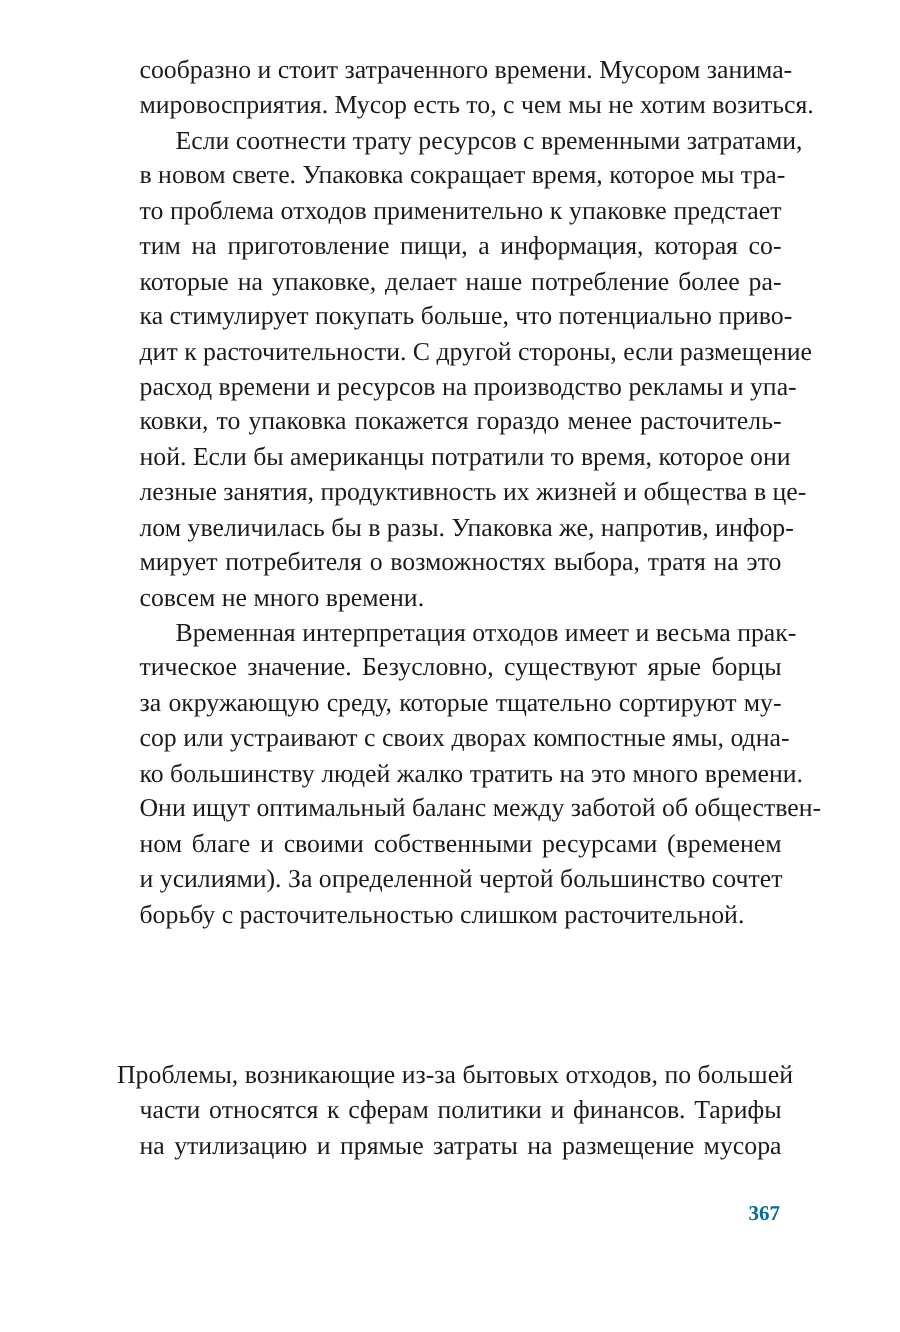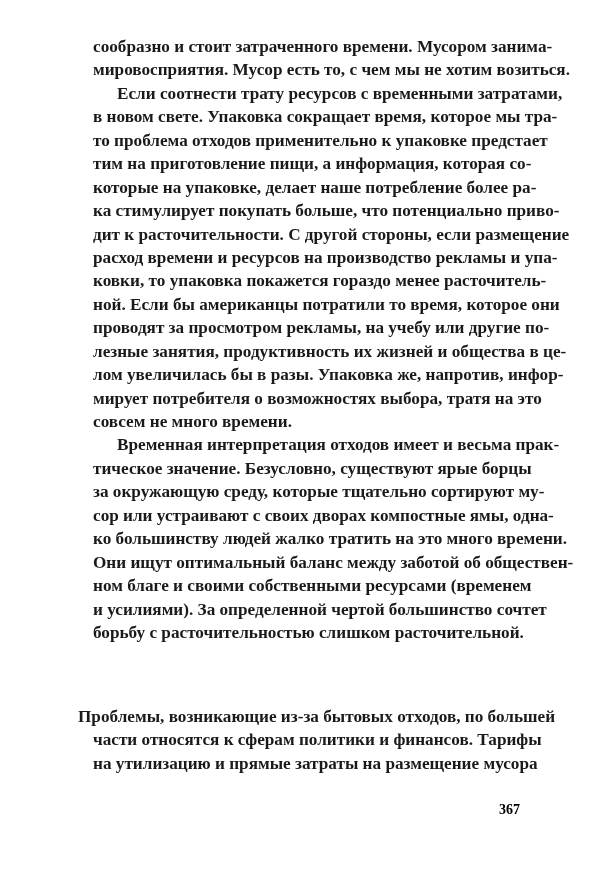--- a/index.html
+++ b/index.html
@@ -19,40 +19,39 @@
     width: 428px;
     font-size: 17.2px;
     line-height: 23.45px;
   }
   .line {
     display: block;
     height: 23.45px;
     white-space: nowrap;
     text-align: justify;
     text-align-last: justify;
-    font-weight: bold;
   }
   .line.last { text-align-last: left; }
   .line.indent { padding-left: 24px; }
   .tail {
     position: absolute;
     left: 78px;
     top: 705px;
     width: 443px;
     font-size: 17.2px;
     line-height: 23.45px;
   }
   .tail .line.hang { margin-left: 15px; }
   .page-number {
     position: absolute;
     left: 499px;
     top: 802px;
     font-size: 14px;
     font-weight: bold;
-    color: #000000;
+    color: #0369a1;
   }
 </style>
 </head>
 <body>
 
 <div class="page">
 
   <div class="body-text">
 
     <div>
@@ -64,21 +63,20 @@
       <span class="line indent">Если соотнести трату ресурсов с временными затратами,</span>
       <span class="line">в новом свете. Упаковка сокращает время, которое мы тра-</span>
       <span class="line">то проблема отходов применительно к упаковке предстает</span>
       <span class="line">тим на приготовление пищи, а информация, которая со-</span>
       <span class="line">которые на упаковке, делает наше потребление более ра-</span>
       <span class="line">ка стимулирует покупать больше, что потенциально приво-</span>
       <span class="line">дит к расточительности. С другой стороны, если размещение</span>
       <span class="line">расход времени и ресурсов на производство рекламы и упа-</span>
       <span class="line">ковки, то упаковка покажется гораздо менее расточитель-</span>
       <span class="line">ной. Если бы американцы потратили то время, которое они</span>
-      <span class="line">проводят за просмотром рекламы, на учебу или другие по-</span>
       <span class="line">лезные занятия, продуктивность их жизней и общества в це-</span>
       <span class="line">лом увеличилась бы в разы. Упаковка же, напротив, инфор-</span>
       <span class="line">мирует потребителя о возможностях выбора, тратя на это</span>
       <span class="line last">совсем не много времени.</span>
     </div>
 
     <div>
       <span class="line indent">Временная интерпретация отходов имеет и весьма прак-</span>
       <span class="line">тическое значение. Безусловно, существуют ярые борцы</span>
       <span class="line">за окружающую среду, которые тщательно сортируют му-</span>

